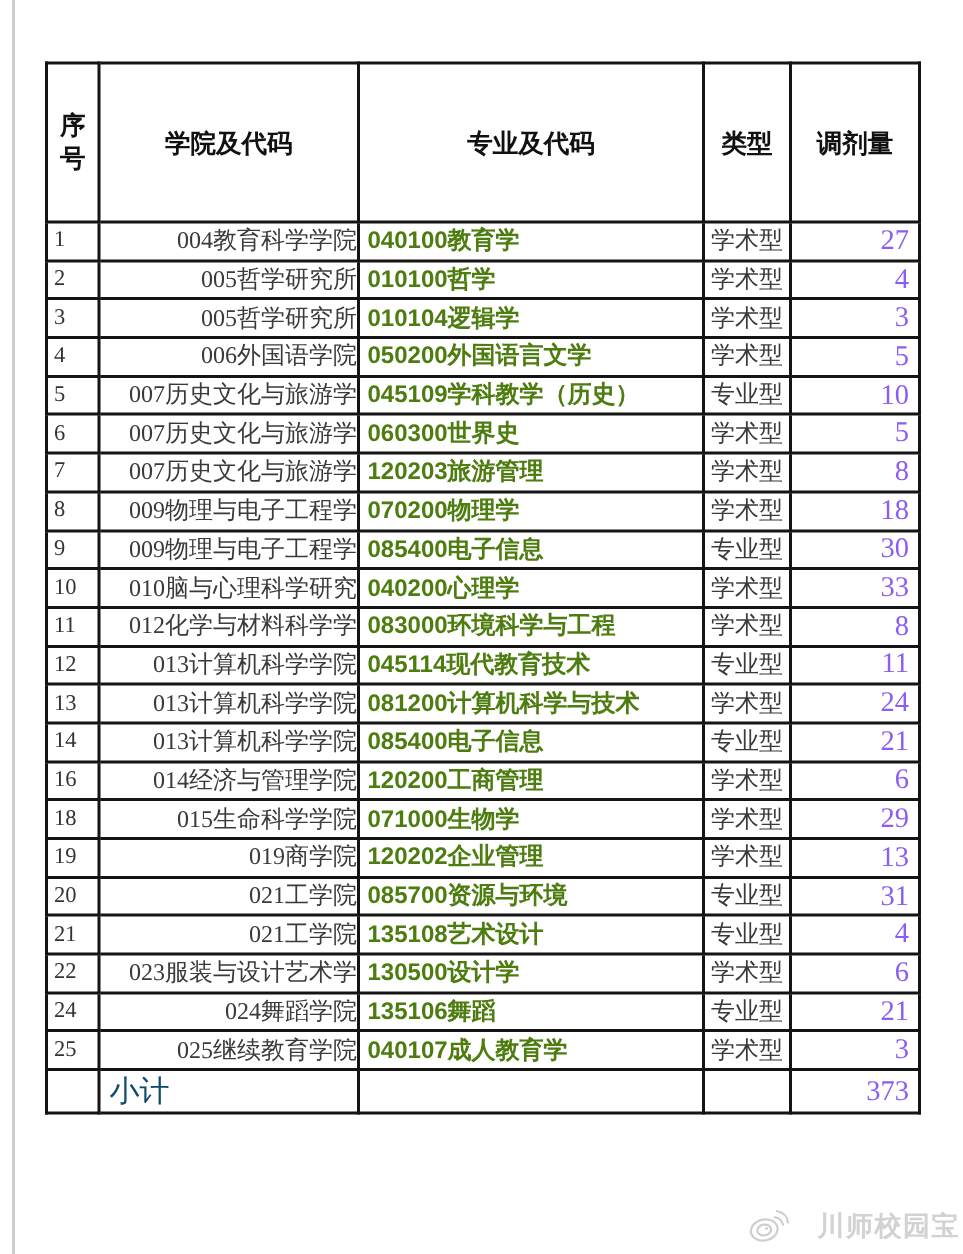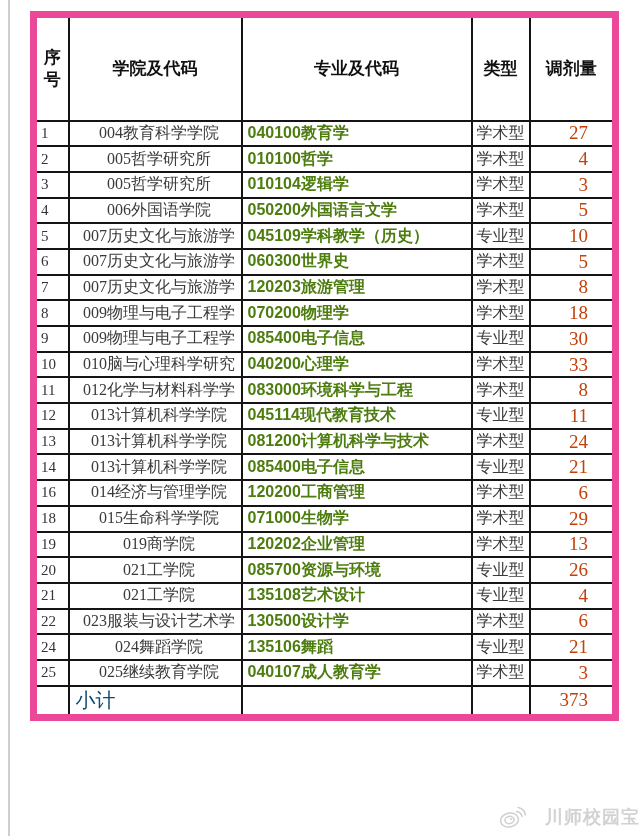--- a/index.html
+++ b/index.html
@@ -9,25 +9,25 @@
     position:relative;
     overflow:hidden;
     font-family:"Liberation Serif", serif;
   }
   .page{position:absolute;inset:0;}
   .edge-line{
     position:absolute;left:8px;top:0;width:2px;height:836px;
     background:#b9b9b9;opacity:.7;
   }
   table.quota-table{
-    position:absolute;left:30px;top:11px;
+    position:absolute;left:30px;top:41px;
     width:582px;
     border-collapse:collapse;
     table-layout:fixed;
-    border:7px solid #ec4899;
+    border:2px solid #ec4899;
   }
   .quota-table th,.quota-table td{
     border:2px solid #141414;
     padding:0;
     overflow:hidden;
     white-space:nowrap;
     vertical-align:middle;
   }
   thead tr{height:106px;}
   tbody tr{height:25.7px;}
@@ -35,32 +35,32 @@
   th{
     font-family:"Liberation Sans", sans-serif;
     font-weight:bold;font-size:17px;color:#111;
     text-align:center;
   }
   th.h-no{white-space:normal;line-height:1.3;}
   td.c-no{
     font-size:15px;color:#333;text-align:left;padding-left:4px;
   }
   td.c-college{
-    font-size:16px;color:#3a3a3a;text-align:center;padding-left:8px;
+    font-size:16px;color:#3a3a3a;text-align:right;padding-left:8px;
   }
   td.c-major{
     font-family:"Liberation Sans", sans-serif;
     font-weight:bold;font-size:16px;color:#4d7c0f;
     text-align:left;padding-left:5px;
   }
   td.c-type{
     font-size:16px;color:#3a3a3a;text-align:center;
   }
   td.c-quota{
-    font-size:19px;color:#c2410c;text-align:right;padding-right:24px;
+    font-size:19px;color:#8b5cf6;text-align:right;padding-right:6px;
   }
   td.c-subtotal-label{
     font-size:20px;color:#0c4a6e;text-align:left;padding-left:6px;
   }
   .watermark{
     position:absolute;right:2px;bottom:5px;
     display:flex;align-items:center;gap:19px;
     color:#cfcfcf;
   }
   .watermark .wm-text{
@@ -212,21 +212,21 @@
           <td class="c-college">019商学院</td>
           <td class="c-major">120202企业管理</td>
           <td class="c-type">学术型</td>
           <td class="c-quota">13</td>
         </tr>
         <tr>
           <td class="c-no">20</td>
           <td class="c-college">021工学院</td>
           <td class="c-major">085700资源与环境</td>
           <td class="c-type">专业型</td>
-          <td class="c-quota">26</td>
+          <td class="c-quota">31</td>
         </tr>
         <tr>
           <td class="c-no">21</td>
           <td class="c-college">021工学院</td>
           <td class="c-major">135108艺术设计</td>
           <td class="c-type">专业型</td>
           <td class="c-quota">4</td>
         </tr>
         <tr>
           <td class="c-no">22</td>

